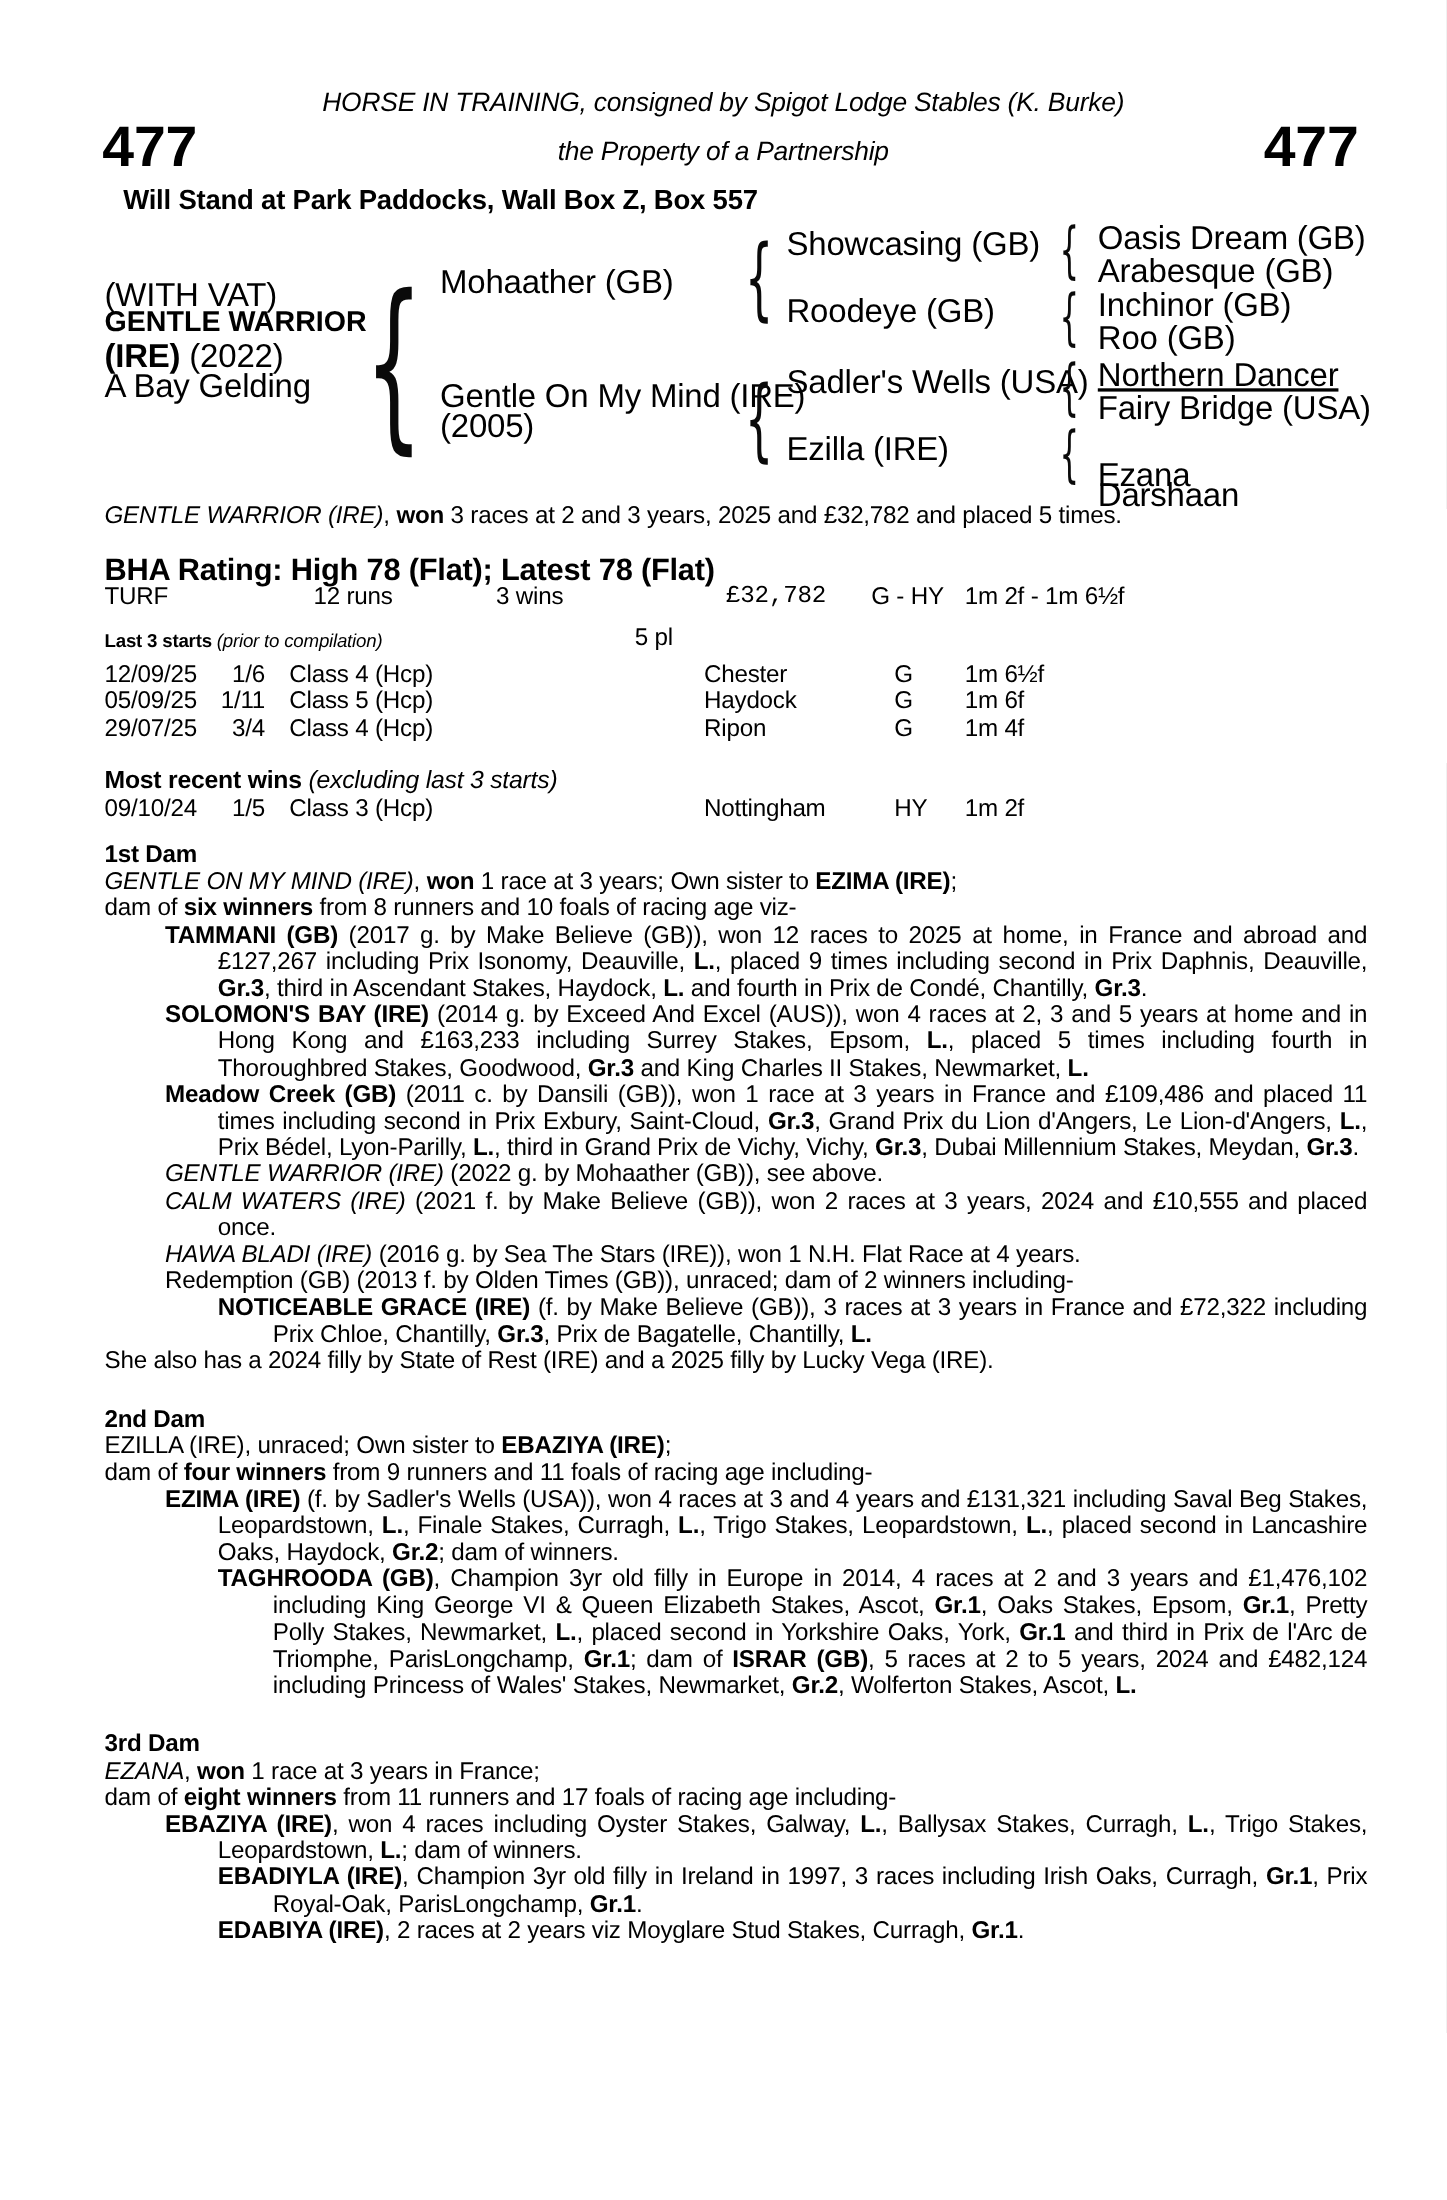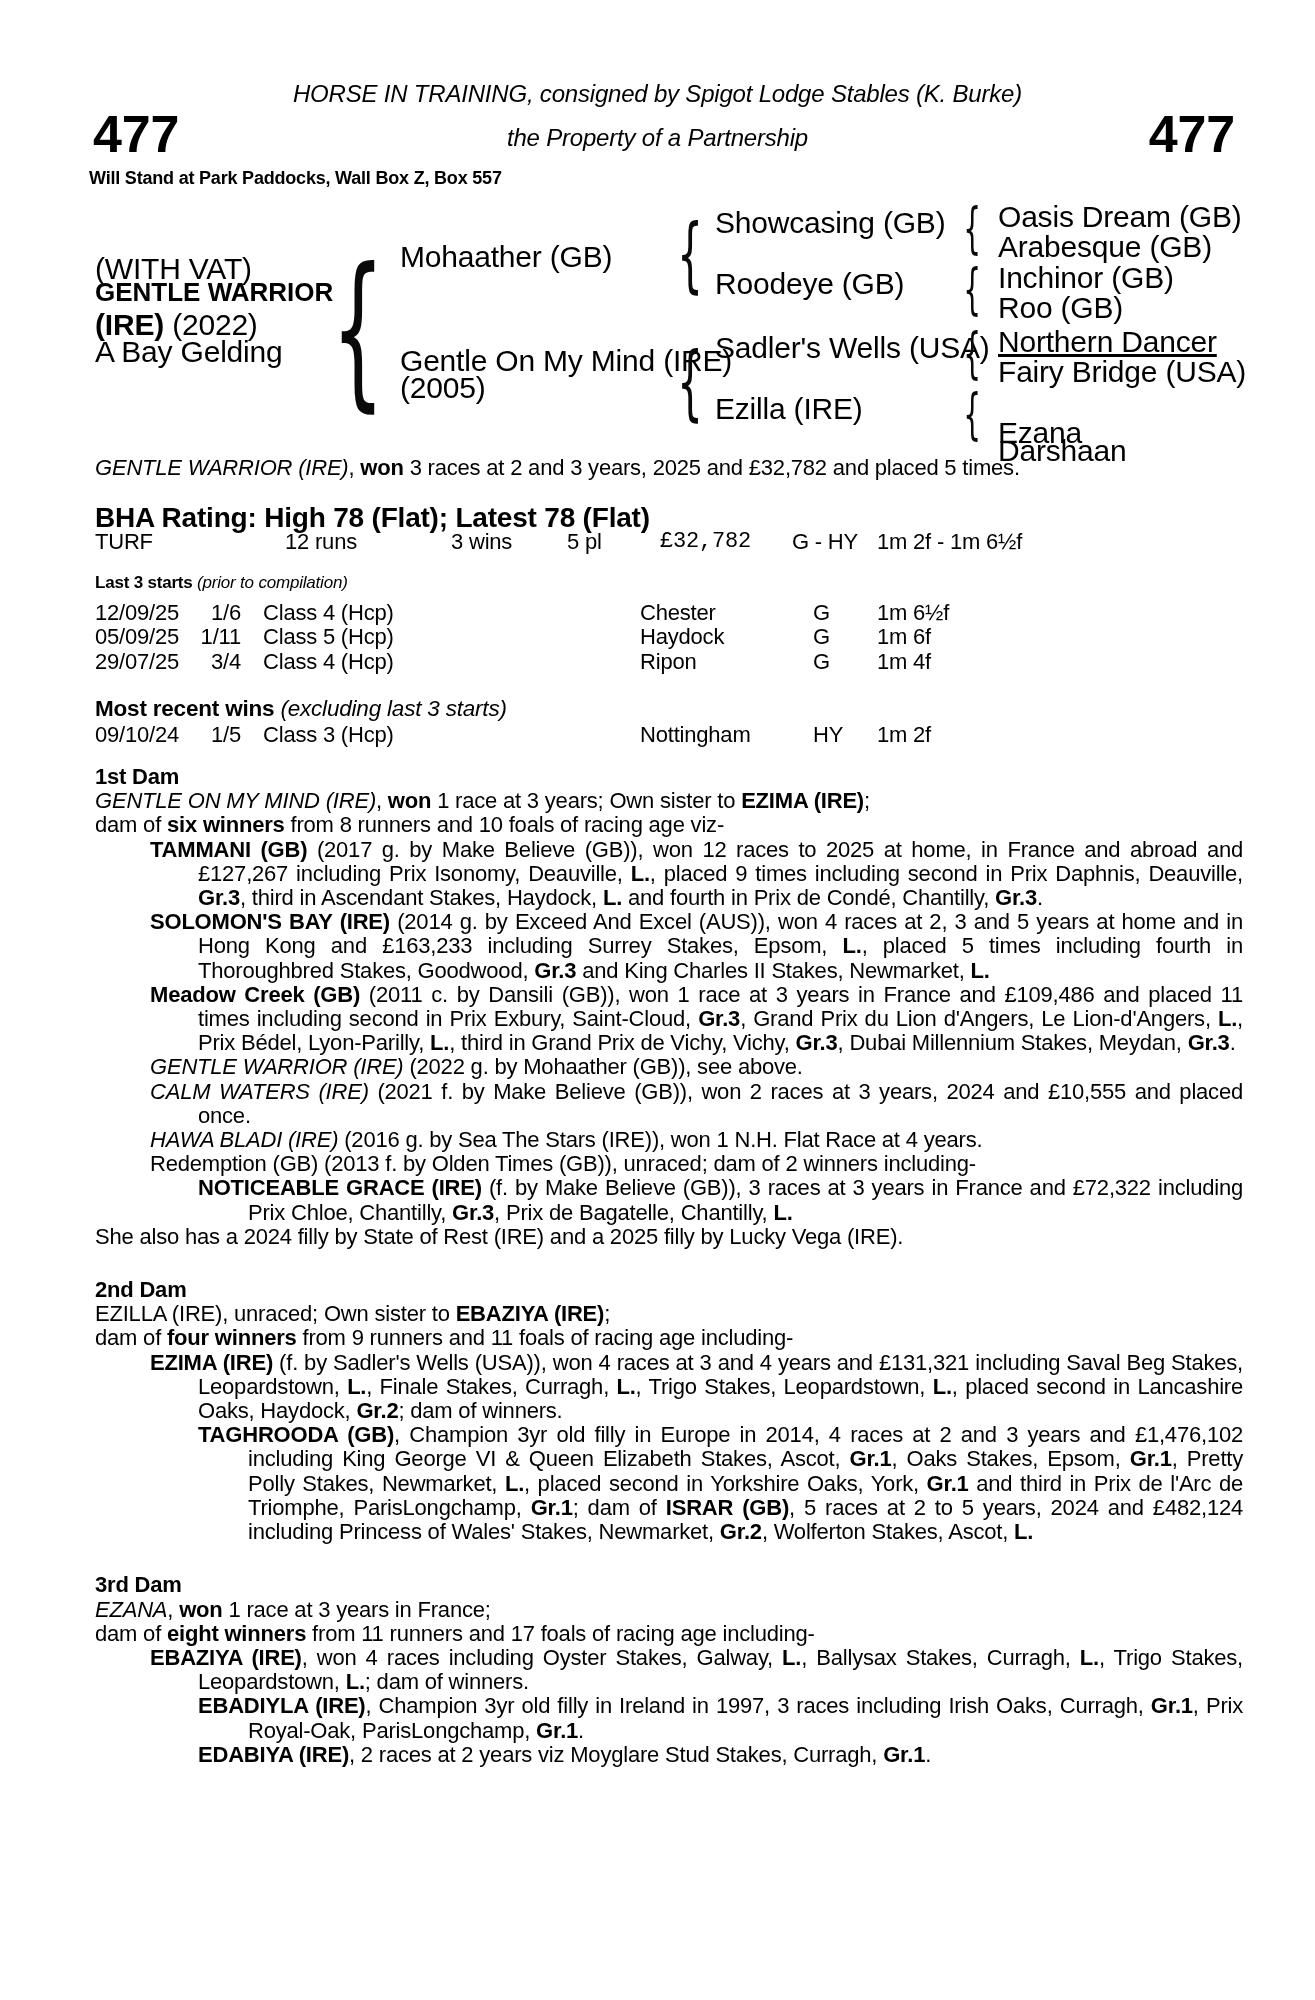--- a/index.html
+++ b/index.html
@@ -9,21 +9,21 @@
   .abs{position:absolute;white-space:nowrap;}
   .b{font-weight:700;}
   .i{font-style:italic;}
 
   
   .title1{left:0;right:0;top:80px;text-align:center;font-size:24px;font-style:italic;}
   .lot{top:108px;font-size:52px;font-weight:700;line-height:1;}
   .lot-left{left:93px;}
   .lot-right{right:80px;}
   .title2{left:0;right:0;top:124px;text-align:center;font-size:24px;font-style:italic;}
-  .stand{left:89px;top:168px;font-size:18px;font-weight:700;}
+  .stand{left:112px;top:168px;font-size:25px;font-weight:700;}
 
   
   .ped{font-size:30px;}
   .vat{left:95px;top:252px;}
   .horse-name{left:95px;top:277px;font-size:26px;font-weight:700;letter-spacing:0;}
   .horse-yr{left:95px;top:308px;}
   .horse-desc{left:95px;top:335px;}
   .sire{left:400px;top:240px;}
   .damname{left:400px;top:344px;}
   .damyear{left:400px;top:371px;}
@@ -49,21 +49,21 @@
   .turf-row{top:529px;height:25px;}
   .ls-title{left:95px;top:573px;font-size:17px;}
   .ls-rows{top:600px;}
   .rw-title{left:95px;top:696px;font-size:22.5px;}
   .rw-rows{top:722px;}
   .cell{position:absolute;white-space:nowrap;}
   .trow{position:relative;height:24.4px;}
   .c-surface{left:0;}
   .c-runs{left:190px;}
   .c-wins{left:356px;}
-  .c-placed{left:472px;}
+  .c-placed{left:482px;margin-top:37px;}
   .c-earnings{left:565px;font-family:Liberation Mono, monospace;}
   .c-goingrange{left:697px;}
   .c-distrange{left:782px;}
   .c-date{left:0;}
   .c-pos{left:88px;width:58px;text-align:right;}
   .c-race{left:168px;}
   .c-course{left:545px;}
   .c-going{left:718px;}
   .c-distance{left:782px;}
 

